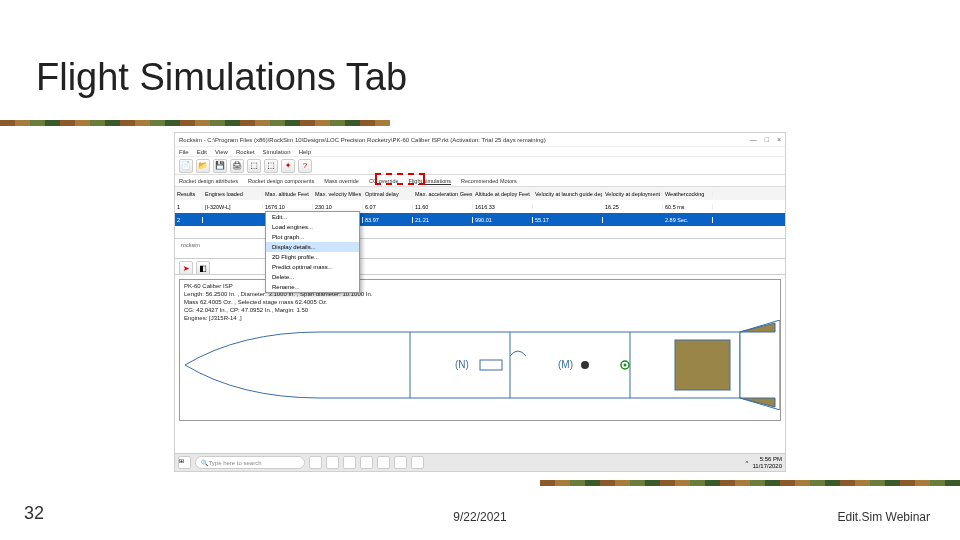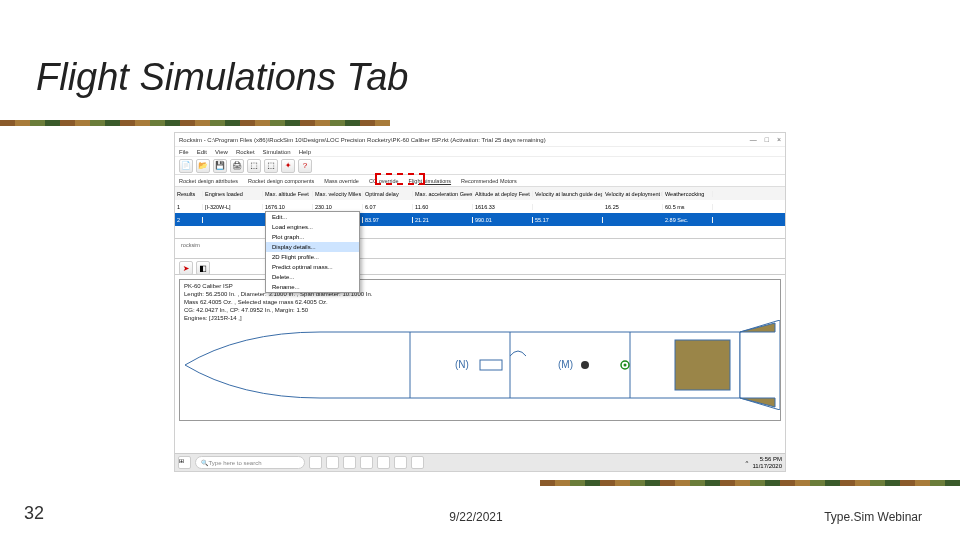--- a/index.html
+++ b/index.html
@@ -1,17 +1,17 @@
 <!DOCTYPE html>
 <html><head>
 <meta charset="utf-8">
 <style>
   * { box-sizing: border-box; margin: 0; padding: 0; }
   body { width: 960px; height: 540px; background: #fff; font-family: Arial, sans-serif; position: relative; overflow: hidden; }
-  .slide-title { position: absolute; top: 56px; left: 36px; font-size: 38px; color: #222; font-weight: 400; font-style: italic; }
+  .slide-title { position: absolute; top: 56px; left: 36px; font-size: 38px; color: #222; font-weight: 400; }
   .border-strip { position: absolute; height: 6px; background: repeating-linear-gradient(90deg,#8a5a2a 0 15px,#a87b3a 15px 30px,#6b7d3a 30px 45px,#3a5a2a 45px 60px); }
   .strip-top { top: 120px; left: 0; width: 390px; }
   .strip-bot { top: 480px; right: 0; width: 420px; }
   .screenshot { position: absolute; top: 132px; left: 174px; width: 612px; height: 340px; background: #fff; border: 1px solid #d0d0d0; }
   .win-title { height: 14px; padding: 1px 4px; font-size: 6px; color: #333; display:flex; align-items:center; justify-content:space-between; border-bottom:1px solid #eee;}
   .win-title .ctrls { display:flex; gap:8px; font-size:7px; color:#666;}
   .menu-bar { height: 10px; padding: 0 4px; font-size: 6px; color: #333; display:flex; gap:8px; align-items:center; border-bottom:1px solid #eee;}
   .toolbar { height: 18px; padding: 2px 4px; display:flex; gap:3px; align-items:center; border-bottom:1px solid #ddd;}
   .tb-btn { width:14px; height:14px; border:1px solid #ccc; background:linear-gradient(#fff,#e8e8e8); border-radius:2px; display:flex; align-items:center; justify-content:center; font-size:8px;}
   .red-dash { position:absolute; top:40px; left:200px; width:50px; height:12px; border:2px dashed #d00;}
@@ -27,21 +27,21 @@
   .ctx-menu div { padding:2px 6px; }
   .ctx-menu .hilite { background:#cde4ff; }
   .mid-gap { height:20px; border-bottom:1px solid #ccc; font-size:5.5px; padding:3px 6px; color:#666;}
   .rocket-tools { height:16px; padding:2px 4px; display:flex; gap:3px; border-bottom:1px solid #ccc;}
   .rocket-panel { position:relative; height:142px; margin:4px; border:1px solid #999; background:#fff;}
   .rocket-info { position:absolute; top:2px; left:4px; font-size:6px; line-height:8px; color:#222;}
   .rocket-svg { position:absolute; top:40px; left:0; width:100%; height:90px;}
   .taskbar { position:absolute; bottom:0; left:0; right:0; height:18px; background:#e8e8e8; border-top:1px solid #ccc; display:flex; align-items:center; gap:4px; padding:0 3px; font-size:6px;}
   .taskbar .search { flex:0 0 110px; height:13px; background:#fff; border:1px solid #ccc; border-radius:7px; padding:0 5px; display:flex; align-items:center; color:#888;}
   .tb-icon { width:13px; height:13px; background:#fff; border:1px solid #ccc; border-radius:2px;}
-  .footer { position:absolute; bottom:10px; left:0; right:8px; height:30px; }
+  .footer { position:absolute; bottom:10px; left:0; right:0; height:30px; }
   .pg-num { position:absolute; left:24px; bottom:6px; font-size:18px; color:#333;}
   .pg-date { position:absolute; left:50%; transform:translateX(-50%); bottom:6px; font-size:12px; color:#333;}
   .pg-src { position:absolute; right:30px; bottom:6px; font-size:12px; color:#333;}
 </style>
 </head>
 <body>
 
 <div class="slide-title">Flight Simulations Tab</div>
 <div class="border-strip strip-top"></div>
 <div class="border-strip strip-bot"></div>
@@ -182,14 +182,14 @@
     <div style="text-align:right; line-height:7px;">
       <div>5:56 PM</div>
       <div>11/17/2020</div>
     </div>
   </div>
 </div>
 
 <div class="footer">
   <div class="pg-num">32</div>
   <div class="pg-date">9/22/2021</div>
-  <div class="pg-src">Type.Sim Webinar</div>
+  <div class="pg-src">Edit.Sim Webinar</div>
 </div>
 
 </body></html>

